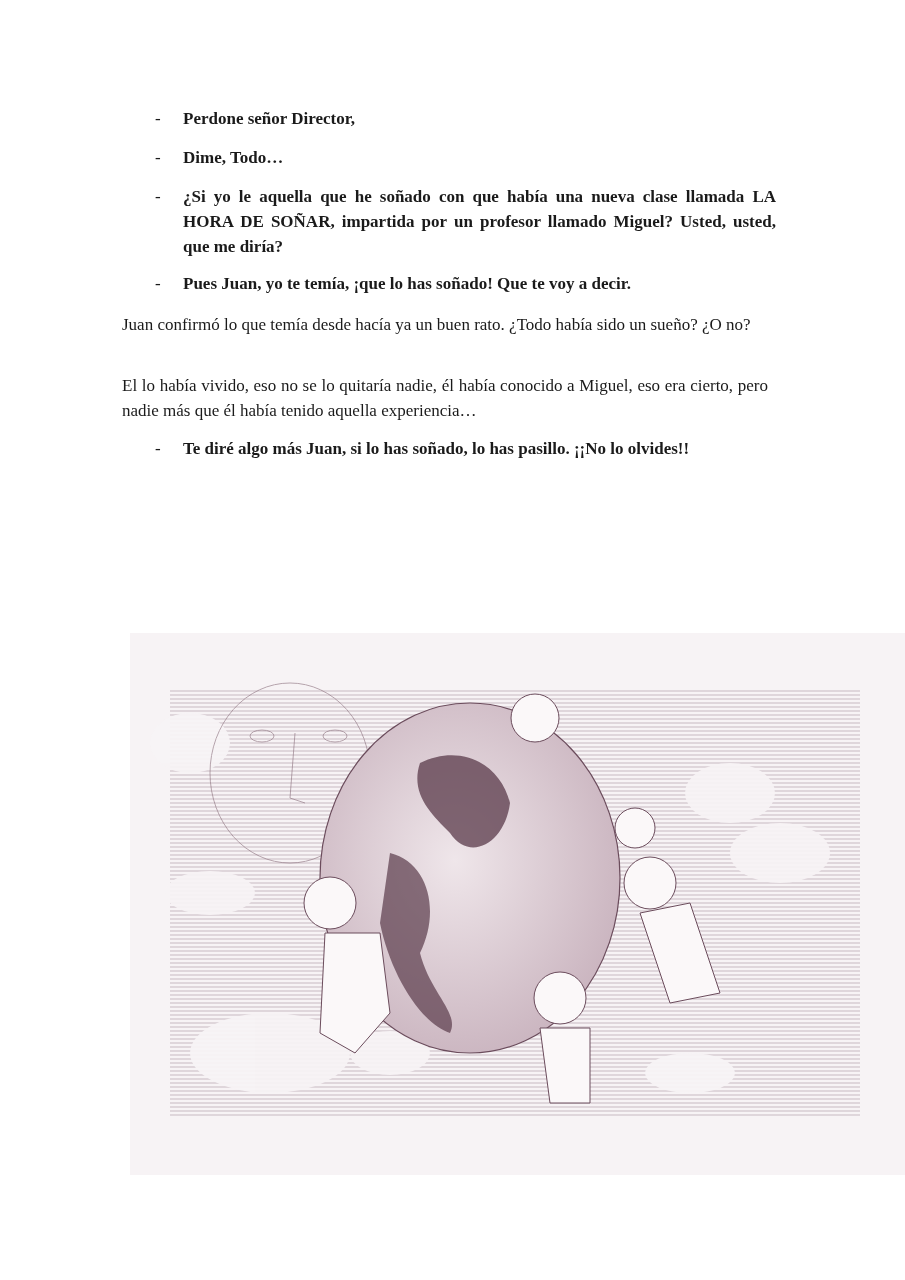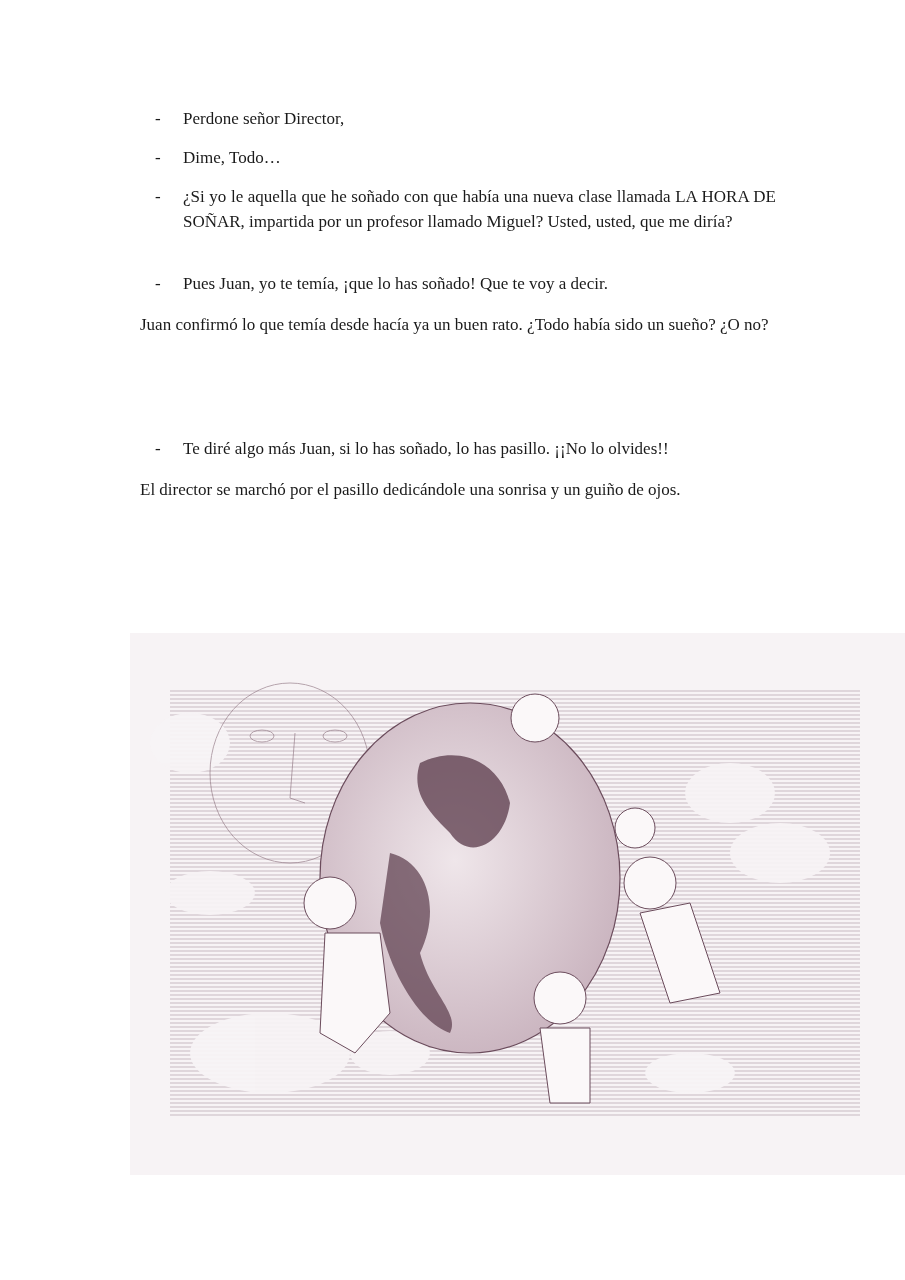--- a/index.html
+++ b/index.html
@@ -1,22 +1,22 @@
 <!DOCTYPE html>
 <html><head>
 <meta charset="utf-8">
 <style>
   html, body { margin: 0; padding: 0; background: #ffffff; }
   body { width: 905px; height: 1280px; position: relative; overflow: hidden;
          font-family: "Liberation Serif", "DejaVu Serif", serif; color: #1a1a1a; }
   .page { position: absolute; left: 0; top: 0; width: 905px; height: 1280px; }
-  .text-block { position: absolute; left: 140px; width: 646px; font-size: 17px; line-height: 25px; }
+  .text-block { position: absolute; left: 122px; width: 646px; font-size: 17px; line-height: 25px; }
   .dialog { position: absolute; left: 155px; width: 621px; display: flex; font-size: 17px; line-height: 25px; }
   .dialog .dash { width: 28px; flex: 0 0 28px; }
-  .dialog .txt { flex: 1; text-align: justify; }
+  .dialog .txt { flex: 1; text-align: justify; font-weight: bold; }
   .para { text-align: justify; }
   .illustration { position: absolute; left: 130px; top: 633px; width: 775px; height: 542px;
                   background: #f7f3f5; overflow: hidden; }
   .illustration svg { width: 100%; height: 100%; display: block; }
 </style>
 </head>
 <body>
 
 <div class="page">
 
@@ -35,27 +35,27 @@
     <span class="txt">¿Si yo le aquella que he soñado con que había una nueva clase llamada LA HORA DE SOÑAR, impartida por un profesor llamado Miguel? Usted, usted, que me diría?</span>
   </div>
 
   <div class="dialog" style="top:271px">
     <span class="dash">-</span>
     <span class="txt">Pues Juan, yo te temía, ¡que lo has soñado! Que te voy a decir.</span>
   </div>
 
   <div class="text-block para" style="top:312px">Juan confirmó lo que temía desde hacía ya un buen rato. ¿Todo había sido un sueño? ¿O no?</div>
 
+  <div class="text-block para" style="top:373px">El lo había vivido, eso no se lo quitaría nadie, él había conocido a Miguel, eso era cierto, pero nadie más que él había tenido aquella experiencia…</div>
 
   <div class="dialog" style="top:436px">
     <span class="dash">-</span>
     <span class="txt">Te diré algo más Juan, si lo has soñado, lo has pasillo. ¡¡No lo olvides!!</span>
   </div>
 
-  <div class="text-block para" style="top:477px">El director se marchó por el pasillo dedicándole una sonrisa y un guiño de ojos.</div>
 
   <div class="illustration">
     <svg viewBox="0 0 775 542" preserveAspectRatio="none">
       <defs>
         <pattern id="hatch" width="12" height="4" patternUnits="userSpaceOnUse">
           <line x1="0" y1="2" x2="12" y2="2" stroke="#6b4c5c" stroke-width="0.7" opacity="0.55"></line>
         </pattern>
         <radialGradient id="globeG" cx="0.45" cy="0.45" r="0.6">
           <stop offset="0" stop-color="#efe6ea"></stop>
           <stop offset="1" stop-color="#c9b3be"></stop>

